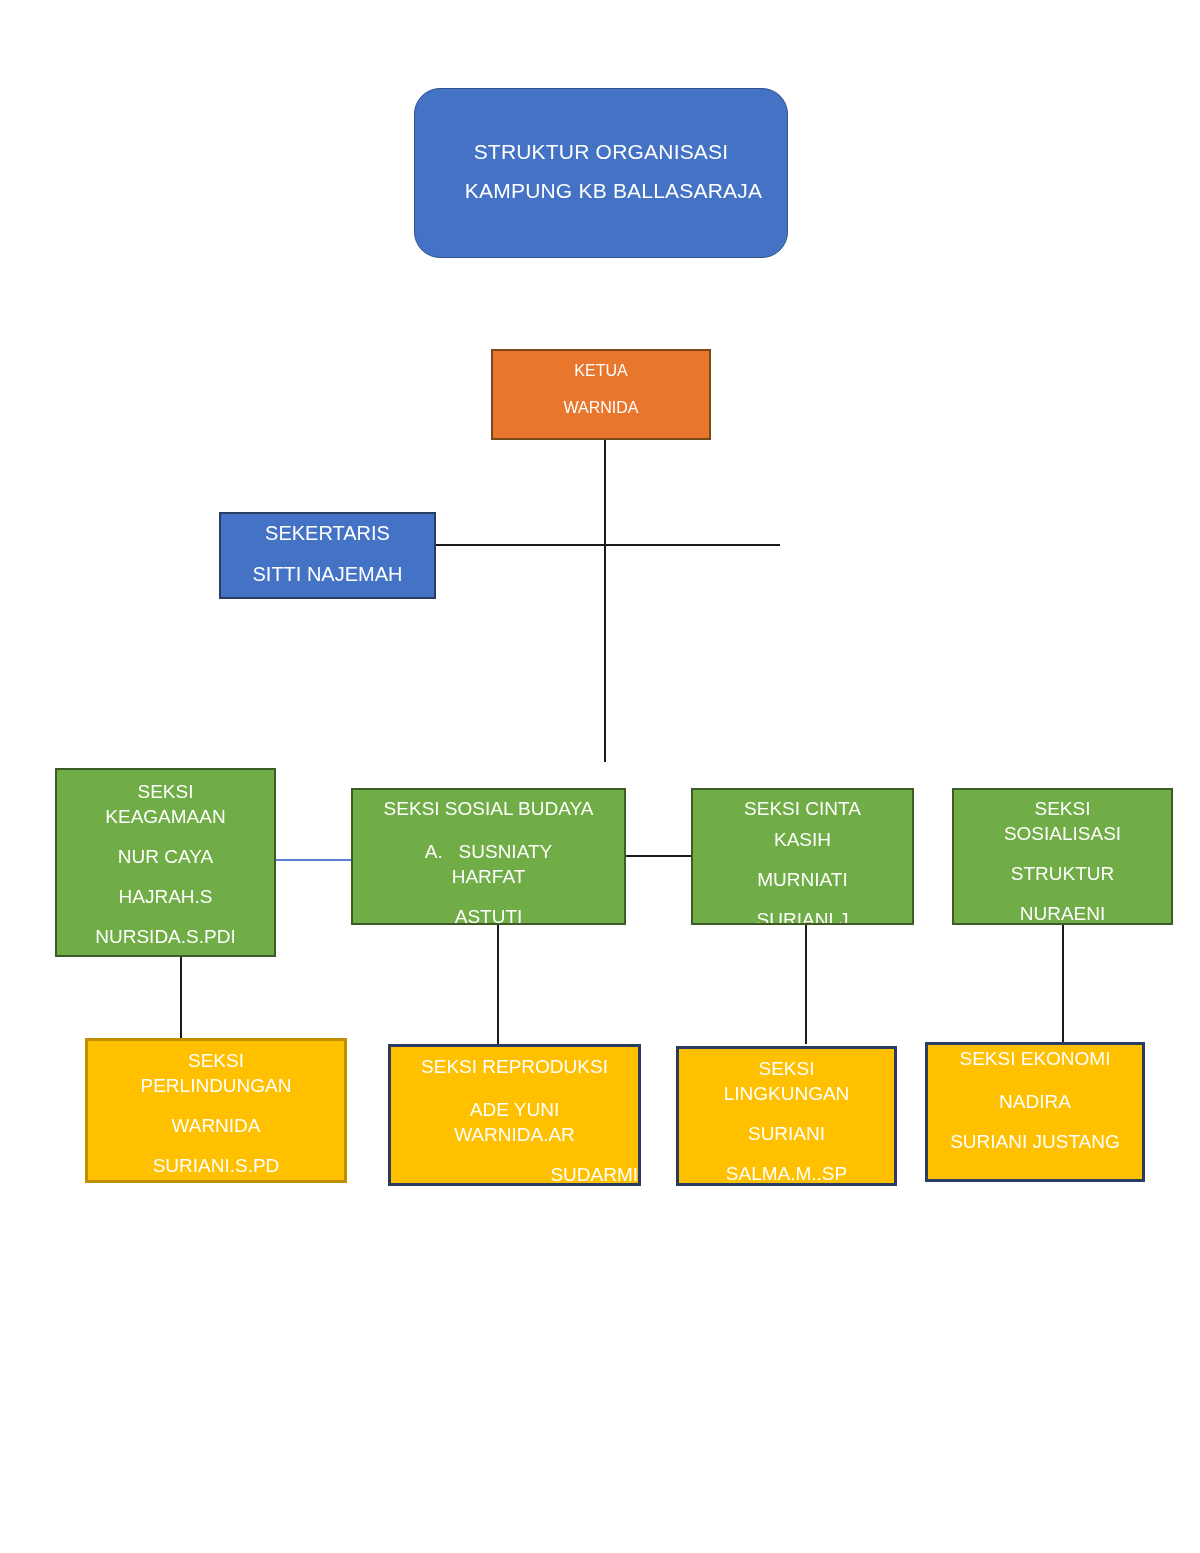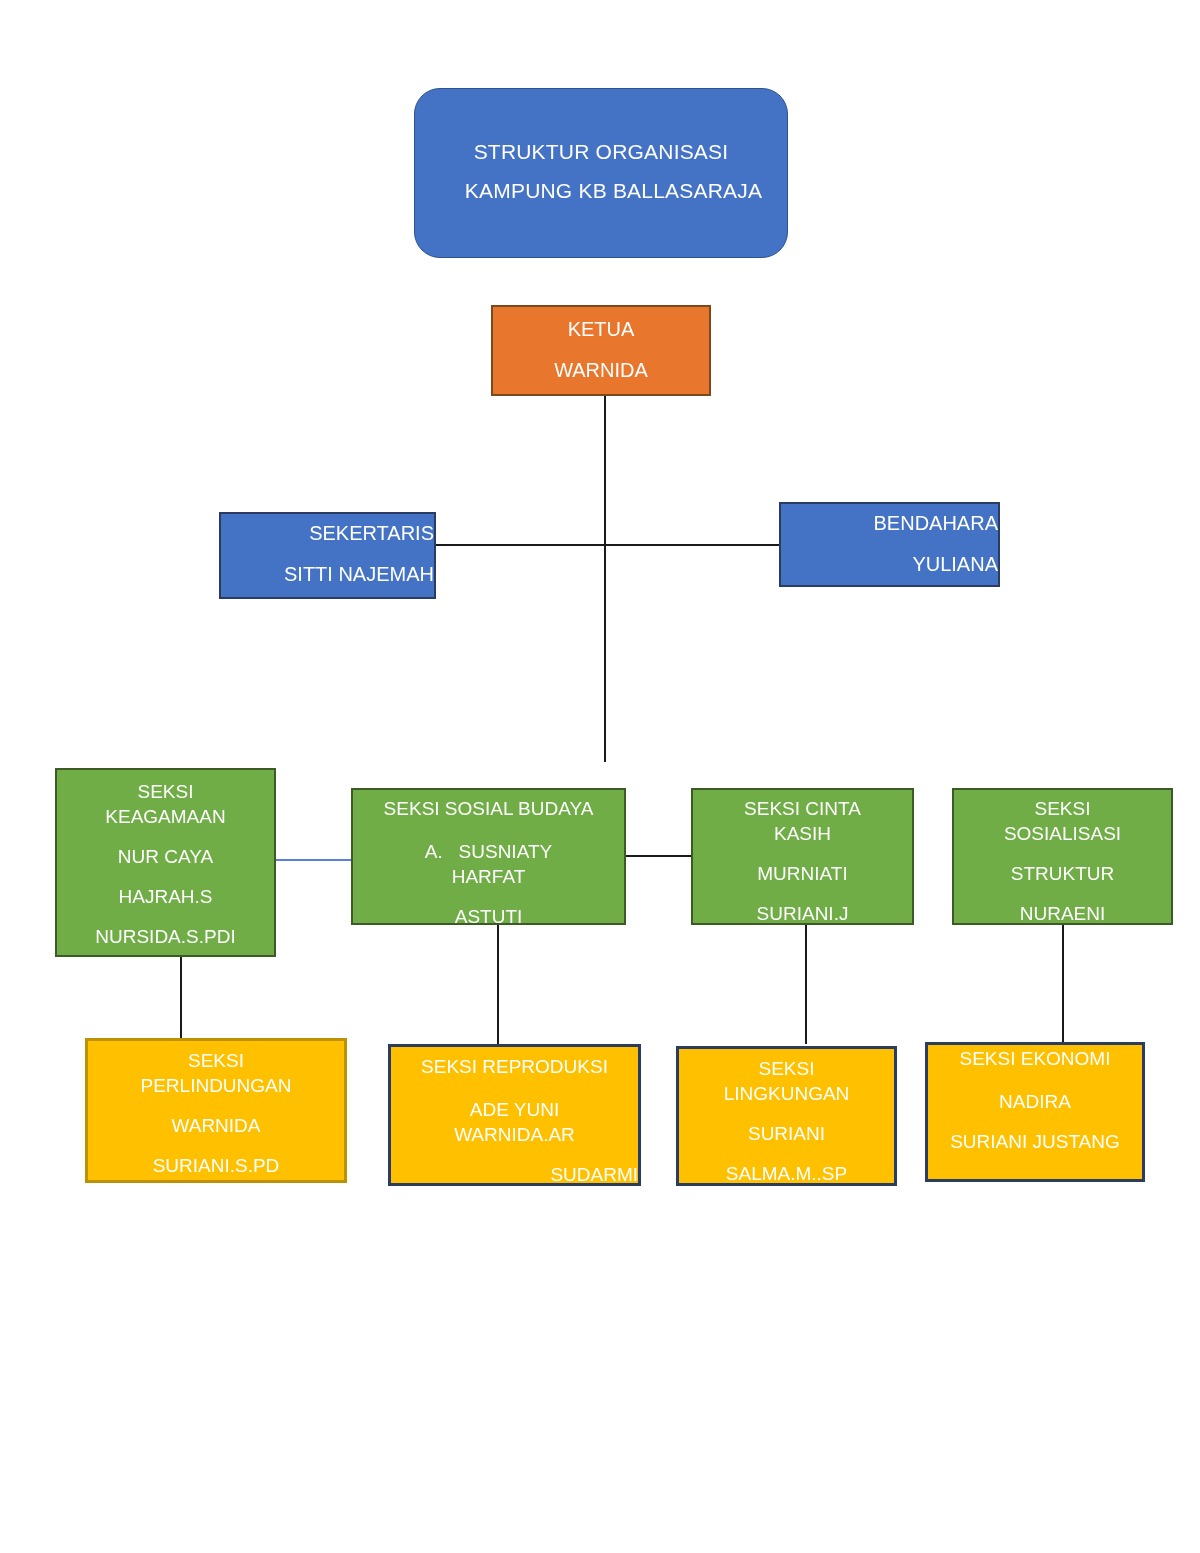--- a/index.html
+++ b/index.html
@@ -44,29 +44,29 @@
     border: 1px solid #2f528f;
     border-radius: 26px;
     font-size: 21px;
     letter-spacing: 0.2px;
   }
 
   
   .orange-node {
     background: #e8762c;
     border: 2px solid #7b4a1c;
-    font-size: 20px;
+    font-size: 16px;
+    margin-top: 44px;
   }
 
   
   .blue-node {
     background: #4472c4;
     border: 2px solid #2a3c62;
     font-size: 20px;
-    text-align: right;
   }
 
   
   .green-node {
     background: #70ad47;
     border: 2px solid #3d5c25;
     font-size: 19px;
   }
 
   
@@ -119,43 +119,39 @@
   <div class="node orange-node" style="left:491px; top:305px; width:220px; height:91px; padding-top:12px;">
     <span class="ln">KETUA</span>
     <span class="ln" style="margin-top:21px;">WARNIDA</span>
   </div>
 
   <div class="node blue-node" style="left:219px; top:512px; width:217px; height:87px; padding-top:9px;">
     <span class="ln">SEKERTARIS</span>
     <span class="ln" style="margin-top:21px;">SITTI NAJEMAH</span>
   </div>
 
-  <div class="node blue-node" style="left:779px; top:502px; width:221px; height:85px; padding-top:9px;">
-    <span class="ln">BENDAHARA</span>
-    <span class="ln" style="margin-top:21px;">YULIANA</span>
-  </div>
 
   <div class="node green-node" style="left:55px; top:768px; width:221px; height:189px; padding-top:12px;">
     <span class="ln">SEKSI</span>
     <span class="ln" style="margin-top:6px;">KEAGAMAAN</span>
     <span class="ln" style="margin-top:21px;">NUR CAYA</span>
     <span class="ln" style="margin-top:21px;">HAJRAH.S</span>
     <span class="ln" style="margin-top:21px;">NURSIDA.S.PDI</span>
   </div>
 
   <div class="node green-node" style="left:351px; top:788px; width:275px; height:137px; padding-top:9px;">
     <span class="ln">SEKSI SOSIAL BUDAYA</span>
     <span class="ln" style="margin-top:24px;">A.   SUSNIATY</span>
     <span class="ln" style="margin-top:6px;">HARFAT</span>
     <span class="ln" style="margin-top:21px;">ASTUTI</span>
   </div>
 
   <div class="node green-node" style="left:691px; top:788px; width:223px; height:137px; padding-top:9px;">
     <span class="ln">SEKSI CINTA</span>
-    <span class="ln" style="margin-top:6px;">KASIH</span>
+    <span class="ln" style="margin-top:12px;">KASIH</span>
     <span class="ln" style="margin-top:21px;">MURNIATI</span>
     <span class="ln" style="margin-top:21px;">SURIANI.J</span>
   </div>
 
   <div class="node green-node" style="left:952px; top:788px; width:221px; height:137px; padding-top:9px;">
     <span class="ln">SEKSI</span>
     <span class="ln" style="margin-top:6px;">SOSIALISASI</span>
     <span class="ln" style="margin-top:21px;">STRUKTUR</span>
     <span class="ln" style="margin-top:21px;">NURAENI</span>
   </div>

